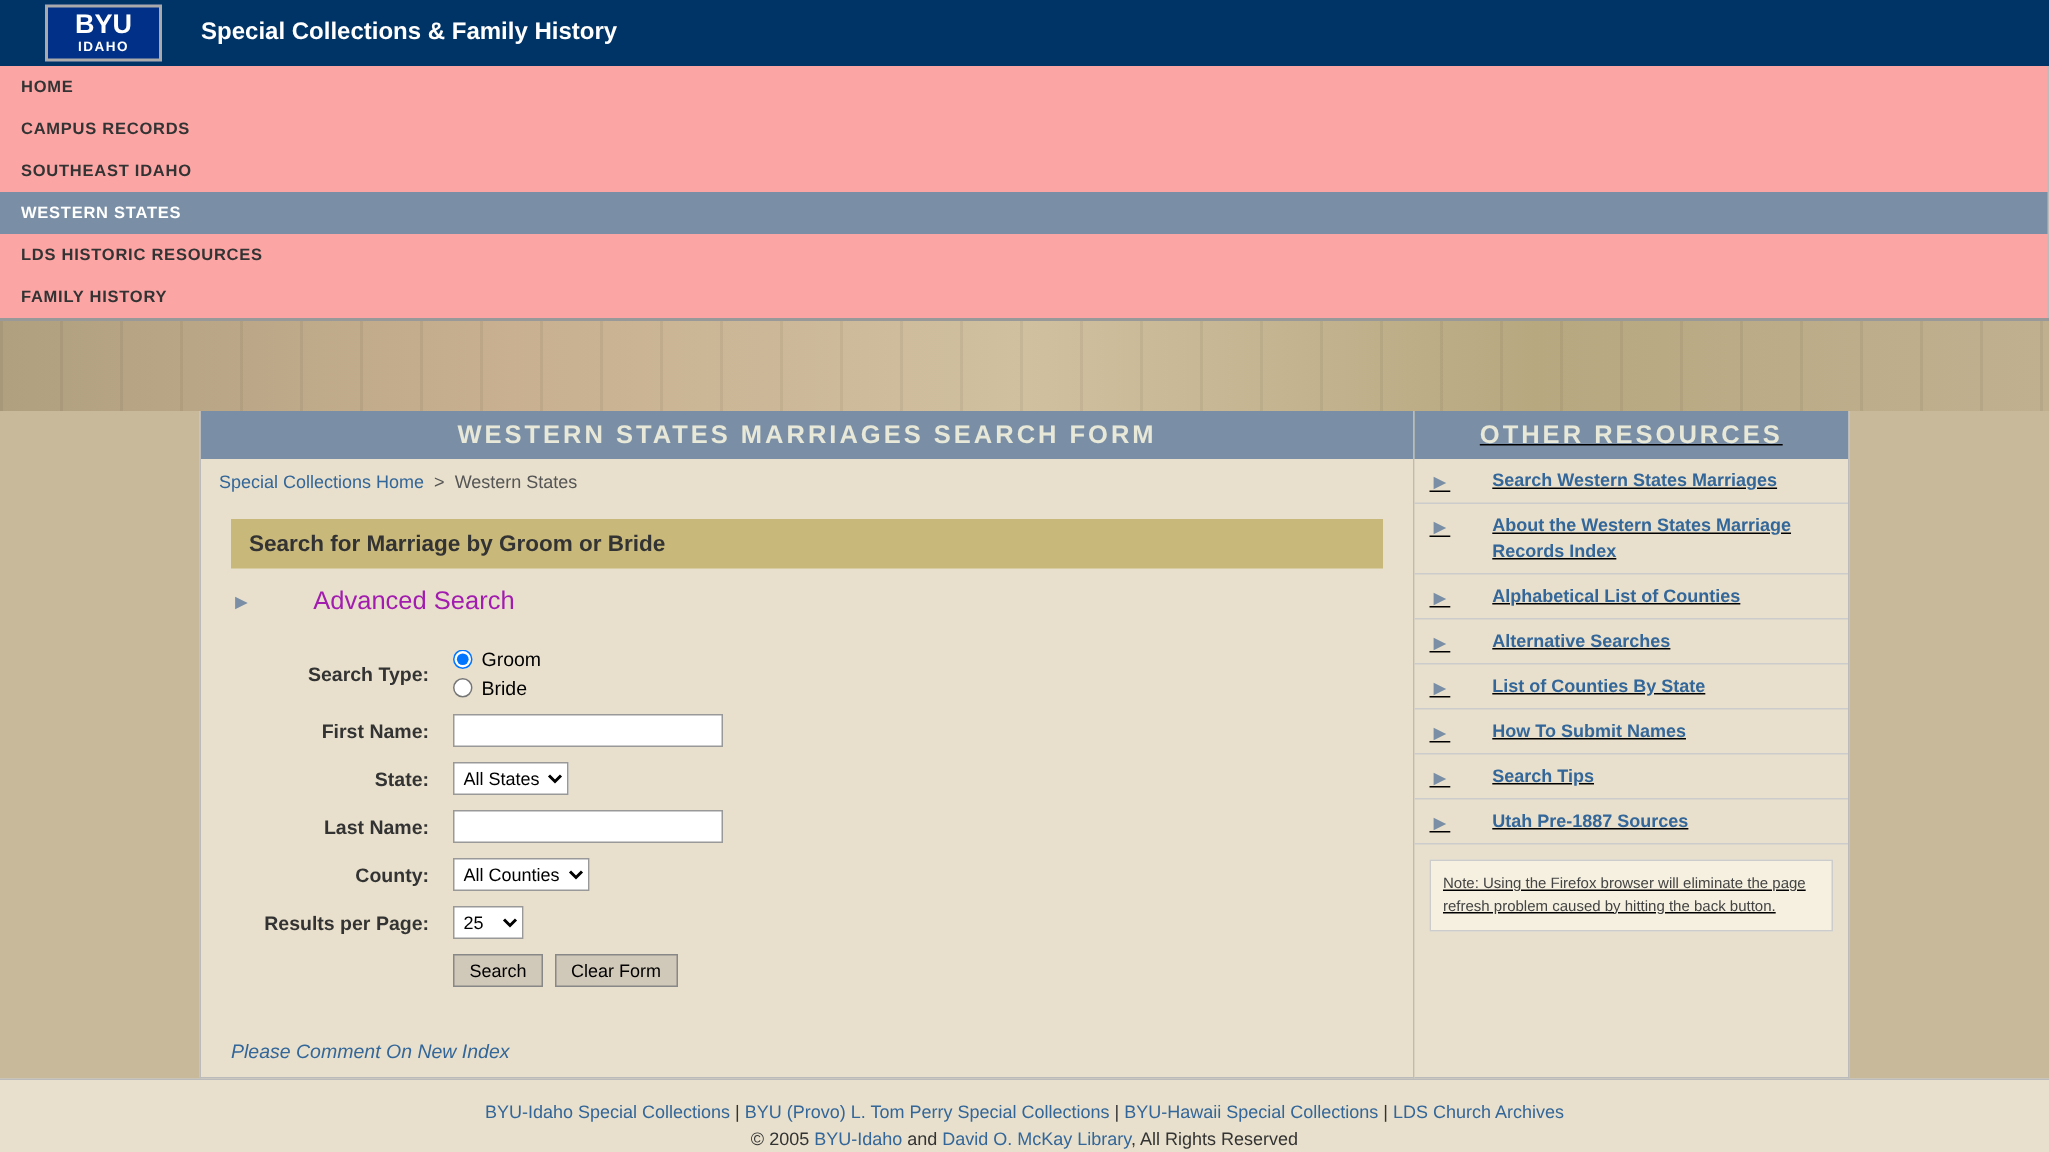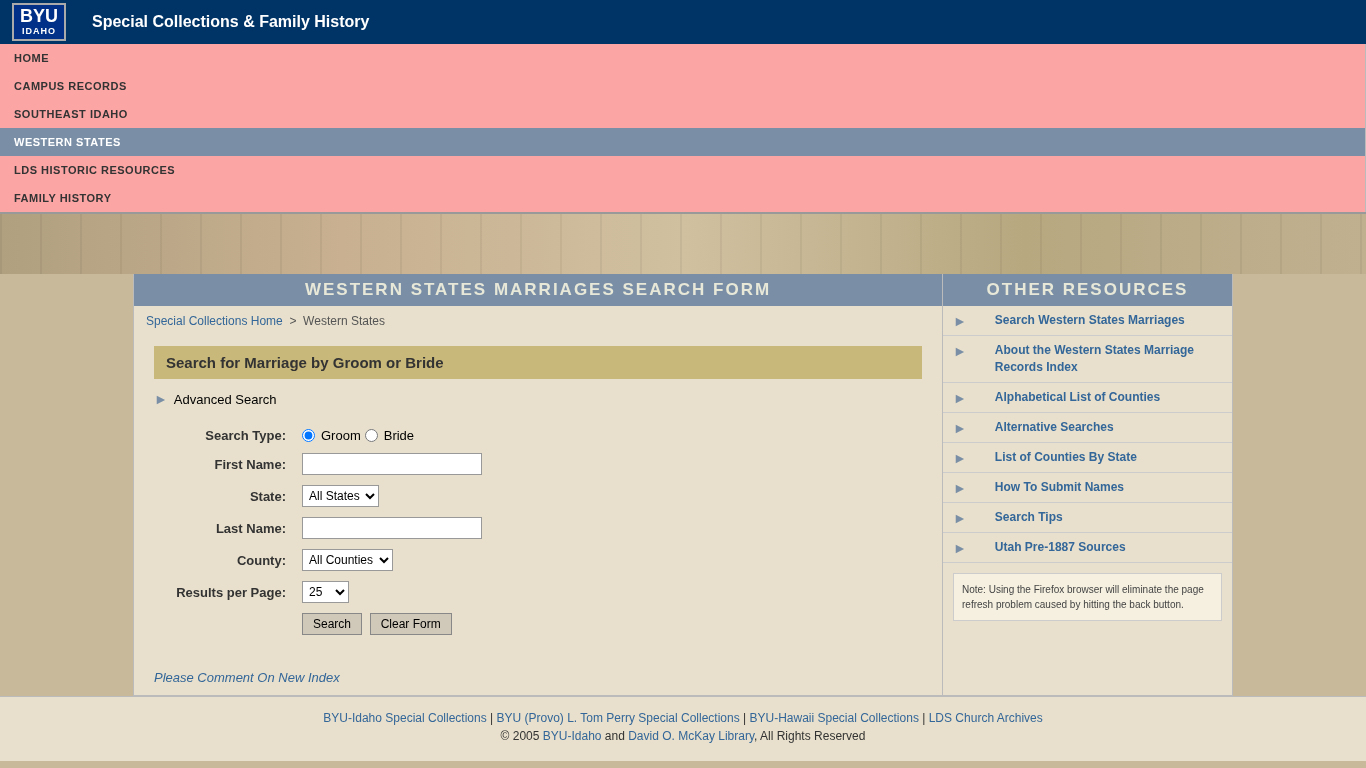--- a/index.html
+++ b/index.html
@@ -14,26 +14,27 @@
       height: 44px;
     }
     #byu-logo {
       display: flex;
       align-items: center;
       margin-right: 16px;
     }
     .byu-box {
       background: #003087;
       border: 2px solid #aaa;
-      padding: 2px 6px;
+      padding: 2px 18px;
       color: white;
       font-weight: bold;
       font-size: 18px;
       line-height: 1.1;
       text-align: center;
+      margin-left: 18px;
     }
     .byu-box .idaho {
       font-size: 9px;
       letter-spacing: 1px;
       display: block;
     }
     #site-title {
       color: white;
       font-size: 16px;
       font-weight: bold;
@@ -98,20 +99,21 @@
       border-top: none;
     }
 
     
     #right-panel {
       width: 290px;
       background: #e8e0cc;
       border: 1px solid #bbb;
       border-left: none;
       border-top: none;
+      text-decoration: underline;
     }
 
     
     .section-header {
       background: #7a8fa6;
       color: #e8e8d8;
       font-size: 17px;
       letter-spacing: 2px;
       text-transform: uppercase;
       text-align: center;
@@ -145,23 +147,24 @@
       display: flex;
       align-items: center;
       margin-bottom: 16px;
     }
     .arrow-icon {
       color: #7a8fa6;
       margin-right: 6px;
       font-size: 14px;
     }
     .advanced-search-link a {
-      color: #000000;
+      color: #a21caf;
       text-decoration: none;
-      font-size: 13px;
+      font-size: 17px;
+      margin-left: 35px;
     }
 
     
     .form-table {
       width: 100%;
       border-collapse: collapse;
     }
     .form-table td {
       padding: 5px 8px;
       vertical-align: middle;
@@ -181,21 +184,21 @@
       font-size: 12px;
       background: white;
     }
     .form-table select {
       height: 22px;
       border: 1px solid #999;
       font-size: 12px;
       background: white;
       padding: 1px 2px;
     }
-    .radio-group { display: flex; flex-direction: row; gap: 4px; }
+    .radio-group { display: flex; flex-direction: column; gap: 4px; }
     .radio-group label { display: flex; align-items: center; gap: 6px; font-size: 13px; cursor: pointer; }
     .form-btn {
       padding: 3px 10px;
       font-size: 12px;
       cursor: pointer;
       border: 1px solid #888;
       background: #d0c8b8;
       margin-right: 4px;
     }
 

